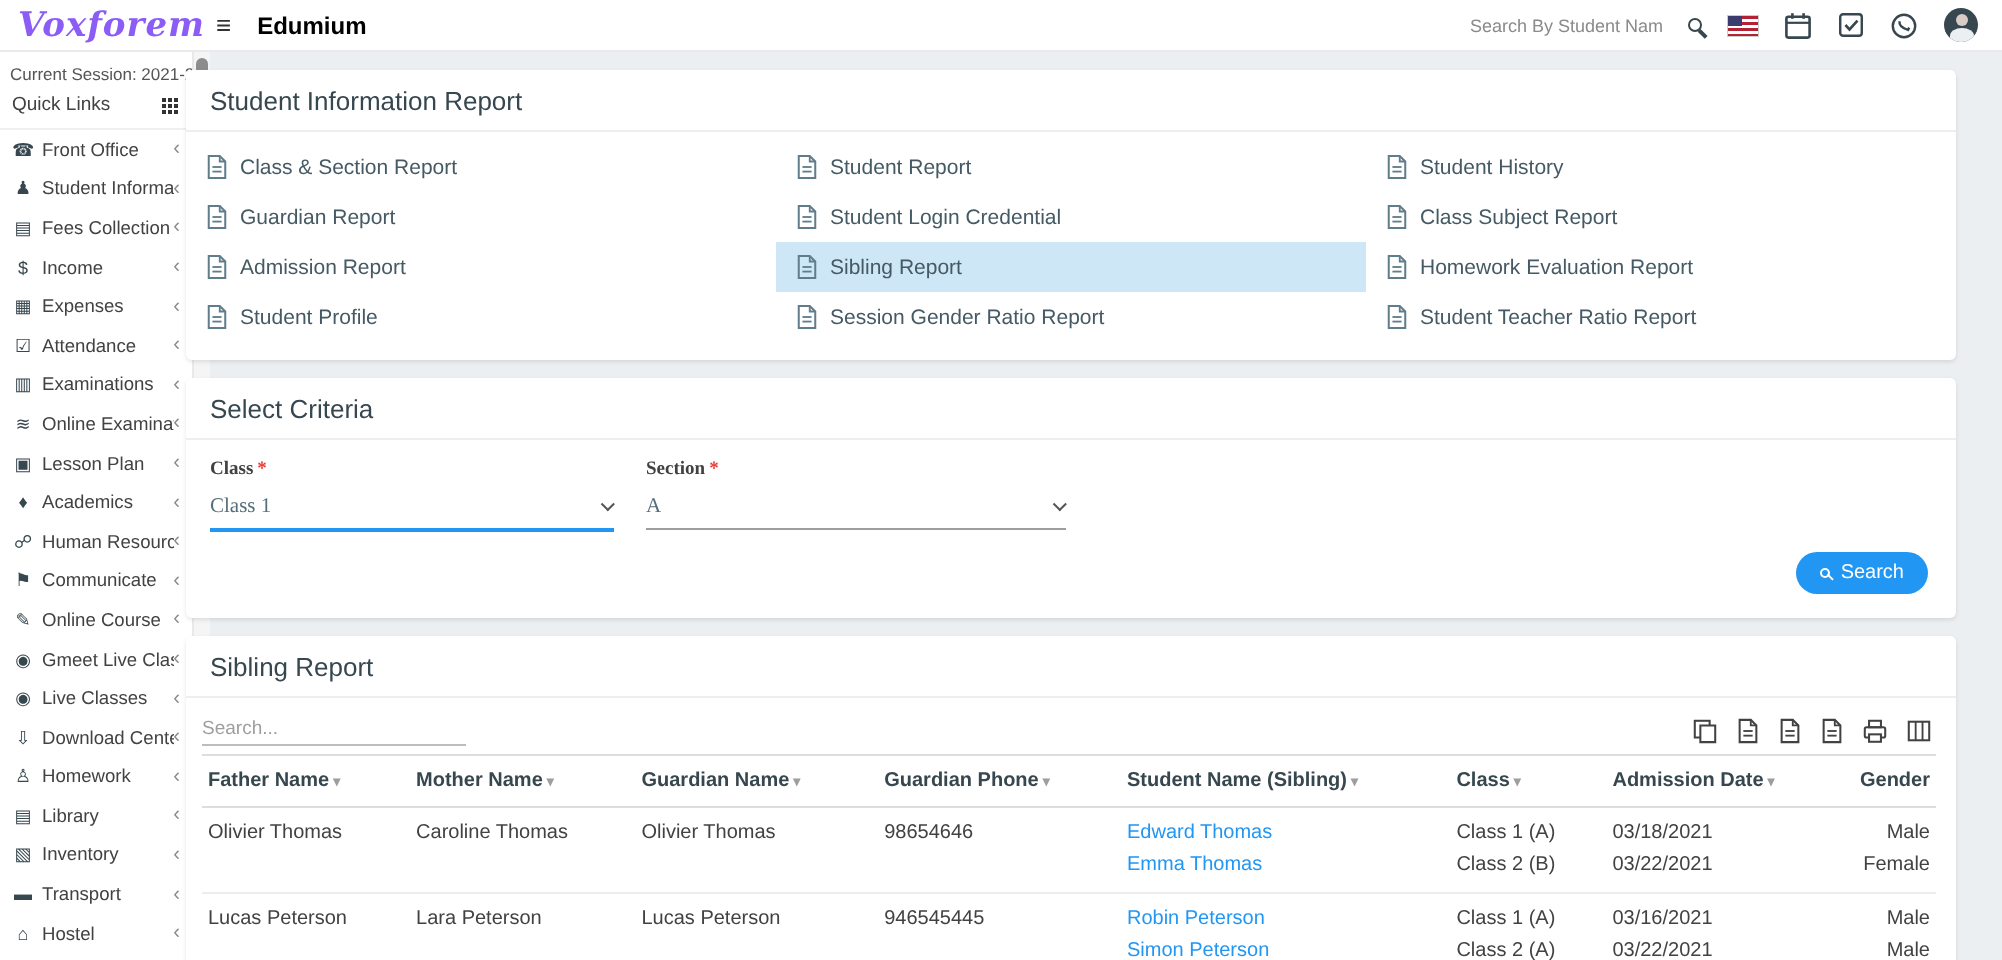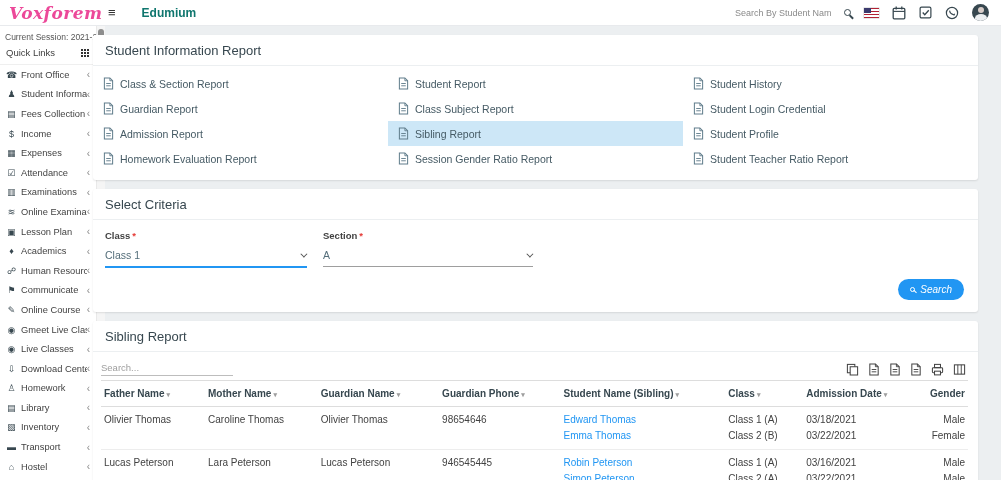--- a/index.html
+++ b/index.html
@@ -1,23 +1,23 @@
 <!DOCTYPE html>
 <html><head>
 <meta charset="utf-8">
 <style>
   * { margin:0; padding:0; box-sizing:border-box; }
   html,body { width:1001px; height:480px; overflow:hidden; }
   body { font-family:"Liberation Sans", sans-serif; background:#eceff1; position:relative; color:#424242; }
 
   
   .topbar { position:absolute; top:0; left:0; width:1001px; height:26px; background:#fff; display:flex; align-items:center; border-bottom:1px solid #e8eaed; z-index:5; }
-  .logo { width:100px; padding-left:9px; font-family:"DejaVu Serif", serif; font-style:italic; font-weight:bold; font-size:17px; color:#ec4899; letter-spacing:.5px; }
+  .logo { width:100px; padding-left:9px; font-family:"DejaVu Serif", serif; font-style:italic; font-weight:bold; font-size:17px; color:#8b5cf6; letter-spacing:.5px; }
   .menu-toggle { font-size:13px; color:#333; margin-left:8px; cursor:pointer; }
-  .app-title { font-size:12px; font-weight:bold; color:#0f766e; margin-left:26px; }
+  .app-title { font-size:12px; font-weight:bold; color:#000000; margin-left:13px; }
   .top-right { margin-left:auto; display:flex; align-items:center; gap:13px; padding-right:12px; }
   .hdr-search { border:none; outline:none; width:96px; font-size:9px; color:#616161; font-family:"Liberation Sans",sans-serif; }
   .hdr-search::placeholder { color:#8a8a8a; }
   .ico { color:#37474f; display:inline-flex; align-items:center; justify-content:center; }
   .mag { width:7px; height:7px; border:1.5px solid currentColor; border-radius:50%; position:relative; display:inline-block; }
   .mag::after { content:''; position:absolute; width:5px; height:1.5px; background:currentColor; transform:rotate(45deg); right:-4px; bottom:-2px; }
   .flag { width:15px; height:10px; background:repeating-linear-gradient(180deg,#b22234 0 1.5px,#fff 1.5px 3px); position:relative; box-shadow:0 0 0 .5px #ccc; }
   .flag::after { content:''; position:absolute; left:0; top:0; width:7px; height:5px; background:#3c3b6e; }
   .avatar { width:17px; height:17px; border-radius:50%; background:#37474f; position:relative; overflow:hidden; }
   .avatar::before { content:''; position:absolute; left:5.5px; top:3px; width:6px; height:6px; border-radius:50%; background:#d7ccc8; }
@@ -42,36 +42,36 @@
   .card-title { font-size:13px; color:#37474f; padding:8px 12px 7px; border-bottom:1px solid #eceff1; }
 
   
   .rgrid { display:grid; grid-template-columns:1fr 1fr 1fr; padding:5px 0 9px; }
   .rlink { display:flex; align-items:center; gap:6px; padding:6px 10px; font-size:10.5px; color:#455a64; cursor:pointer; }
   .rlink.active { background:#cde7f7; }
   .doc-ic { flex:none; color:#607d8b; }
 
   
   .crit-row { display:flex; padding:10px 12px 4px; }
-  .field { display:flex; flex-direction:column; }
+  .field { display:flex; flex-direction:column;font-family:Liberation Serif, serif; }
   .f-class { width:202px; margin-right:16px; }
   .f-section { width:210px; }
   .f-label { font-size:9.5px; font-weight:bold; color:#424242; }
   .req { color:#e53935; margin-left:2px; }
   .f-value { display:flex; align-items:center; justify-content:space-between; font-size:10.5px; color:#546e7a; padding:8px 2px 5px 0; cursor:pointer; }
   .f-class .f-value { border-bottom:2px solid #2196f3; }
   .f-section .f-value { border-bottom:1px solid #9e9e9e; }
   .chev { width:5px; height:5px; border-right:1.5px solid #555; border-bottom:1.5px solid #555; transform:rotate(45deg) translateY(-2px); }
   .btn-row { text-align:right; padding:6px 14px 12px; }
-  .btn-search { display:inline-flex; align-items:center; gap:5px; background:#2196f3; color:#fff; border:none; border-radius:12px; font-size:10px; padding:5px 12px; cursor:pointer; font-family:"Liberation Sans",sans-serif;font-style:italic; }
+  .btn-search { display:inline-flex; align-items:center; gap:5px; background:#2196f3; color:#fff; border:none; border-radius:12px; font-size:10px; padding:5px 12px; cursor:pointer; font-family:"Liberation Sans",sans-serif; }
   .btn-search .mag { width:5px; height:5px; border-width:1.3px; }
   .btn-search .mag::after { width:4px; height:1.3px; right:-3px; bottom:-1px; }
 
   
-  .tbl-toolbar { display:flex; align-items:flex-end; justify-content:space-between; padding:8px 12px 0 8px;gap:32px; }
+  .tbl-toolbar { display:flex; align-items:center; justify-content:space-between; padding:8px 12px 0 8px;gap:32px; }
   .tbl-search { border:none; border-bottom:1px solid #bdbdbd; outline:none; width:132px; font-size:9.5px; padding:2px 0; color:#616161; font-family:"Liberation Sans",sans-serif; }
   .tbl-search::placeholder { color:#9e9e9e; }
   .exports { display:flex; gap:9px; color:#424242; }
   .exports svg { cursor:pointer; }
   table { width:calc(100% - 18px); margin:4px 10px 0 8px; border-collapse:collapse; font-size:10px; }
   th { text-align:left; font-weight:bold; color:#37474f; padding:7px 3px; border-top:1px solid #ddd; border-bottom:1px solid #ddd; white-space:nowrap; cursor:pointer; }
   th.num-r, td.num-r { text-align:right; }
   .sort { color:#9e9e9e; font-size:7px; margin-left:2px; }
   td { padding:5px 3px; vertical-align:top; color:#424242; border-bottom:1px solid #ededed; line-height:1.6; }
   td .link { color:#2196f3; cursor:pointer; display:block; }
@@ -291,51 +291,51 @@
       <div class="rlink">
           <svg class="doc-ic" width="11" height="13">
             <use href="#i-doc"></use>
           </svg>
           <span>Guardian Report</span>
         </div>
       <div class="rlink">
           <svg class="doc-ic" width="11" height="13">
             <use href="#i-doc"></use>
           </svg>
+          <span>Student Login Credential</span>
+        </div>
+      <div class="rlink">
+          <svg class="doc-ic" width="11" height="13">
+            <use href="#i-doc"></use>
+          </svg>
           <span>Class Subject Report</span>
         </div>
       <div class="rlink">
           <svg class="doc-ic" width="11" height="13">
             <use href="#i-doc"></use>
           </svg>
-          <span>Student Login Credential</span>
-        </div>
-      <div class="rlink">
-          <svg class="doc-ic" width="11" height="13">
-            <use href="#i-doc"></use>
-          </svg>
           <span>Admission Report</span>
         </div>
       <div class="rlink active">
           <svg class="doc-ic" width="11" height="13">
             <use href="#i-doc"></use>
           </svg>
           <span>Sibling Report</span>
         </div>
       <div class="rlink">
           <svg class="doc-ic" width="11" height="13">
             <use href="#i-doc"></use>
           </svg>
+          <span>Homework Evaluation Report</span>
+        </div>
+      <div class="rlink">
+          <svg class="doc-ic" width="11" height="13">
+            <use href="#i-doc"></use>
+          </svg>
           <span>Student Profile</span>
-        </div>
-      <div class="rlink">
-          <svg class="doc-ic" width="11" height="13">
-            <use href="#i-doc"></use>
-          </svg>
-          <span>Homework Evaluation Report</span>
         </div>
       <div class="rlink">
           <svg class="doc-ic" width="11" height="13">
             <use href="#i-doc"></use>
           </svg>
           <span>Session Gender Ratio Report</span>
         </div>
       <div class="rlink">
           <svg class="doc-ic" width="11" height="13">
             <use href="#i-doc"></use>

